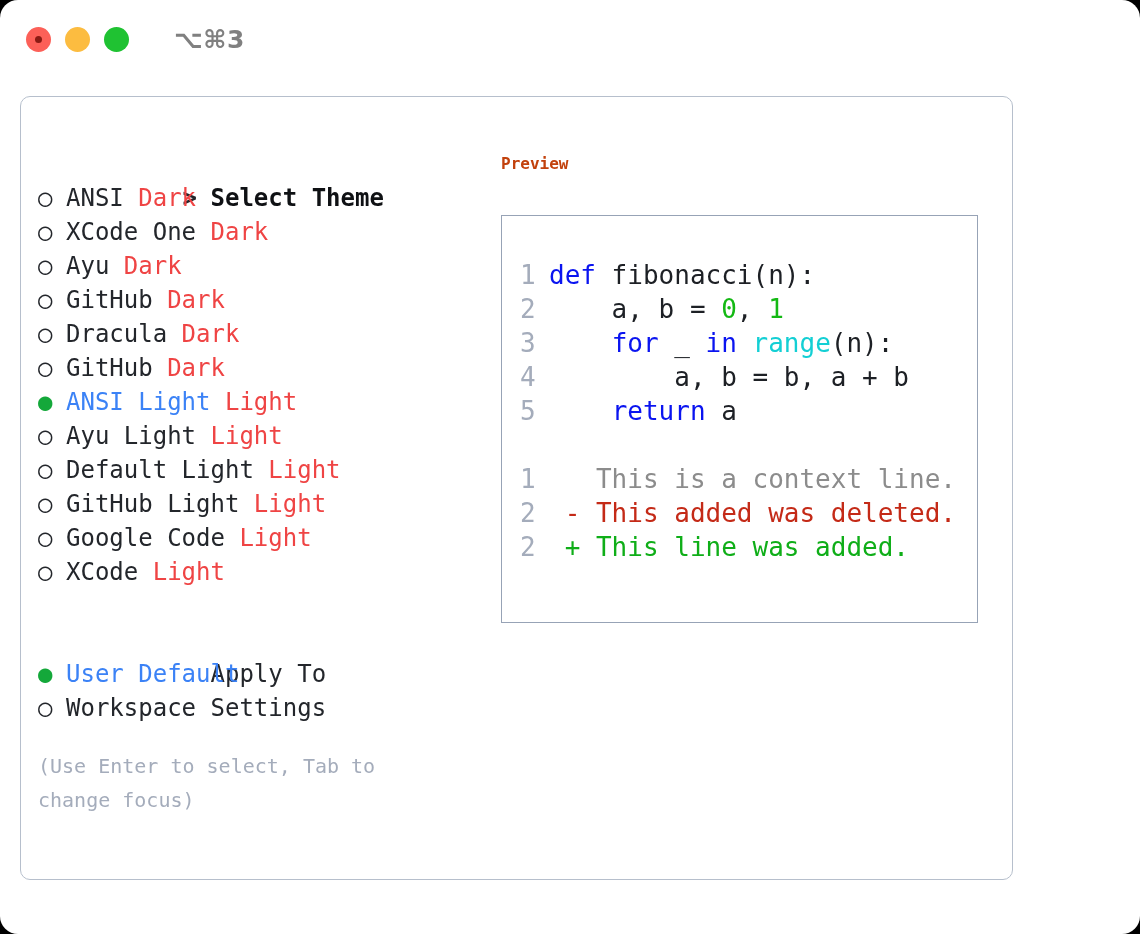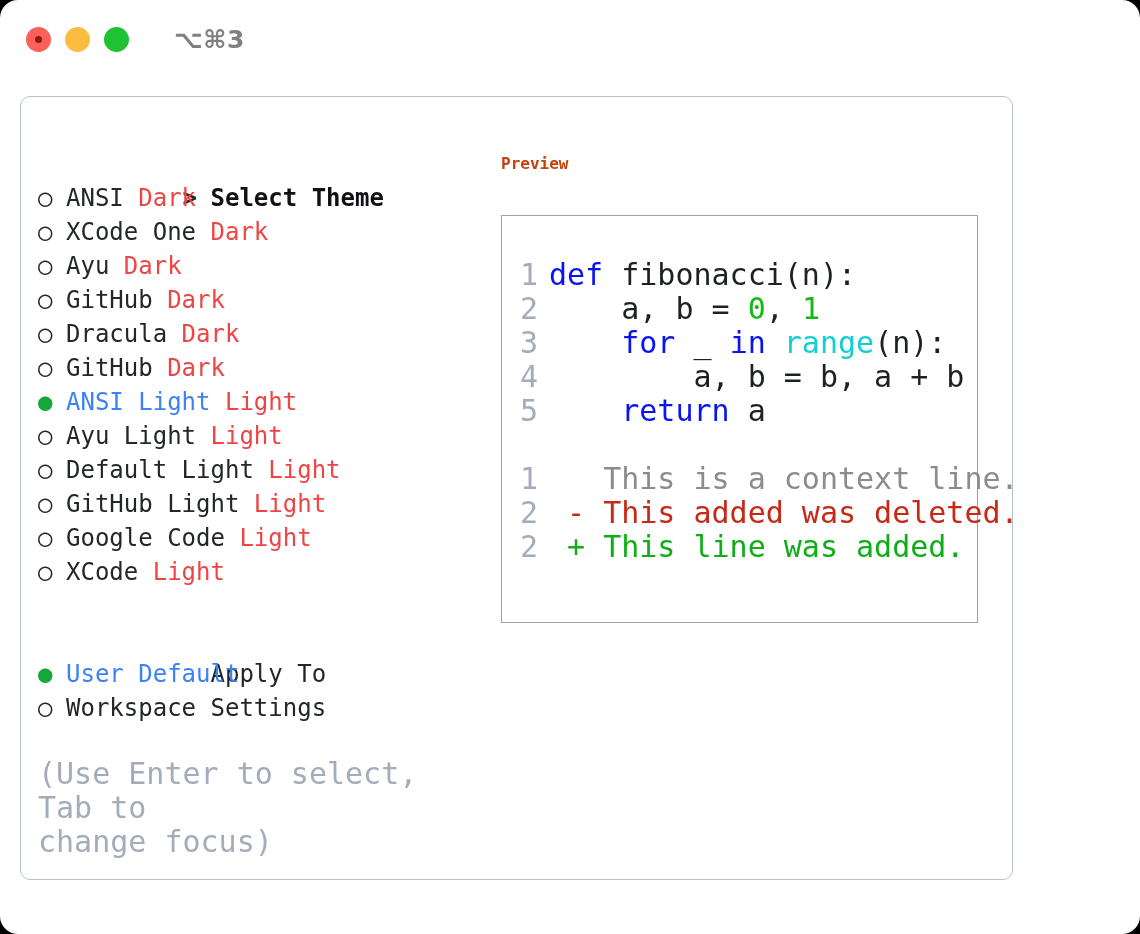--- a/index.html
+++ b/index.html
@@ -117,22 +117,22 @@
   }
   .bullet.sel { color: #14a83a; }
   .label.sel  { color: #3b82f6; }
   .suffix {
     color: #ef4444;
   }
 
   .spacer-lg { height: 34px; }
 
   .hint {
-    margin-top: 32px;
-    font-size: 30px;
+    margin-top: 24px;
+    font-size: 20px;
     line-height: 34px;
     color: #a4acbb;
     width: 410px;
     white-space: pre-wrap;
   }
 
   
   .right-col {
     position: absolute;
     left: 480px;
@@ -150,21 +150,21 @@
     width: 477px;
     height: 408px;
     border: 1px solid #97a3b6;
     box-sizing: border-box;
     background: #ffffff;
     padding: 42px 0 0 18px;
   }
   .code-line {
     height: 34px;
     line-height: 34px;
-    font-size: 30px;
+    font-size: 26px;
     white-space: pre;
     color: #1d2025;
   }
   .ln {
     display: inline-block;
     width: 29px;
     color: #a4acbb;
   }
   .blank-line { height: 34px; }
 

